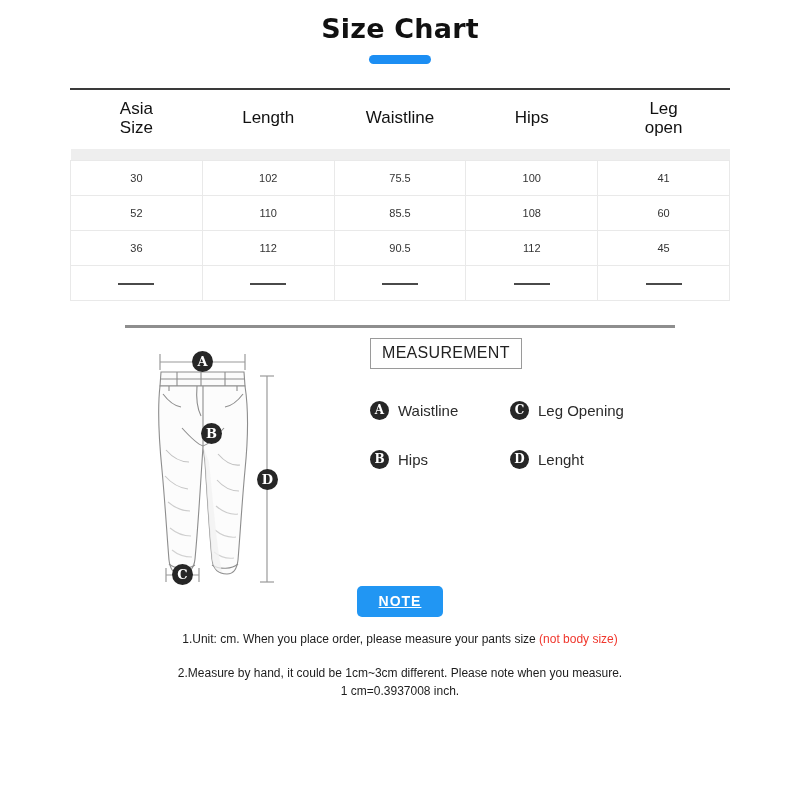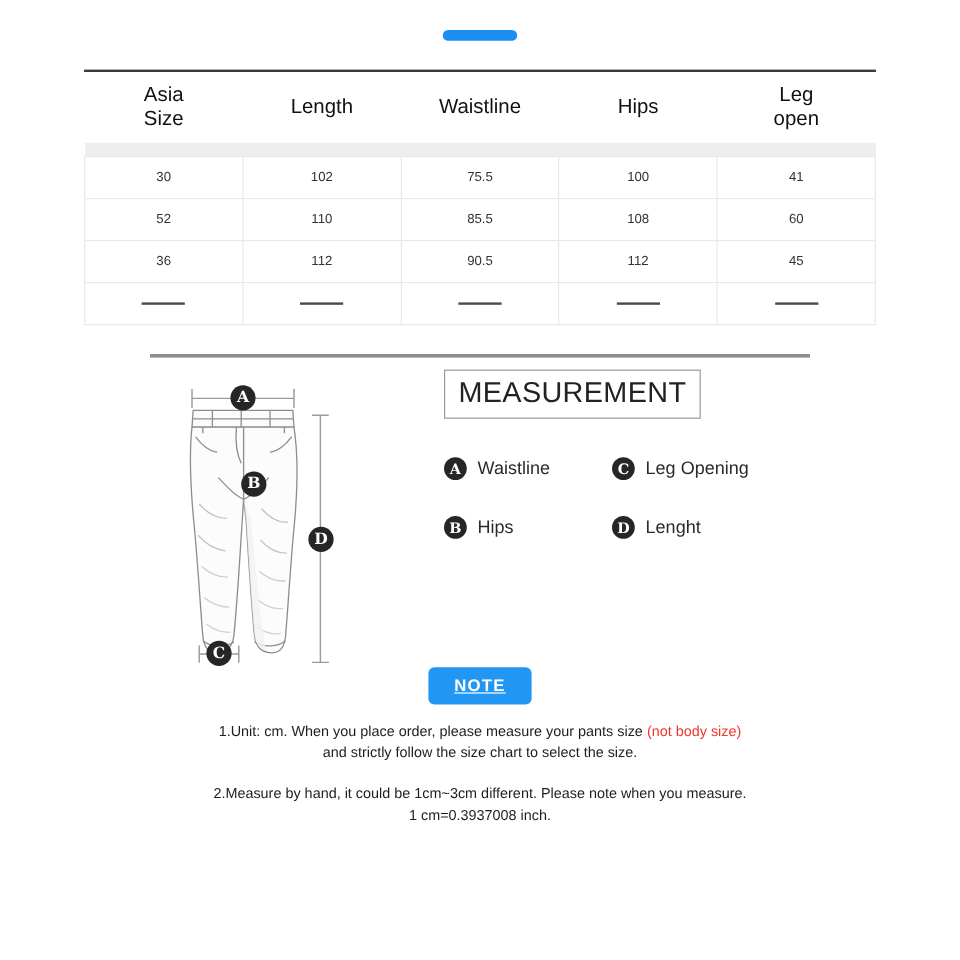--- a/index.html
+++ b/index.html
@@ -136,21 +136,21 @@
   .measure-panel {
     position: absolute;
     left: 245px;
     top: 10px;
     width: 300px;
   }
   .measure-title-box {
     display: inline-block;
     border: 1px solid #9a9a9a;
     padding: 5px 11px 6px 11px;
-    font-size: 24px;
+    font-size: 16px;
     color: #222222;
     letter-spacing: 0.3px;
     background: #ffffff;
   }
   .legend-grid {
     margin-top: 32px;
     display: grid;
     grid-template-columns: 140px 1fr;
     row-gap: 30px;
   }
@@ -188,20 +188,21 @@
     line-height: 1.5;
     margin-top: 13px;
   }
   .note-para.second { margin-top: 16px; }
   .note-red { color: #f0362c; }
 </style>
 </head>
 <body>
 
 <div class="title-wrap">
+  <div class="title">Size Chart</div>
   <div class="title-bar"></div>
 </div>
 
 <div class="table-wrap">
   <div class="thead-rule"></div>
   <table class="size-table">
     <thead>
       <tr>
         <th>
           <span>Asia</span><br>
@@ -362,20 +363,19 @@
       </div>
     </div>
   </div>
 </div>
 
 <div class="note-wrap">
   <div class="note-btn">NOTE</div>
 
   <div class="note-para">
     <span>1.Unit: cm. When you place order, please measure your pants size </span><span class="note-red">(not body size)</span><br>
-    <span>and strictly follow the size chart to select the size.</span>
   </div>
 
   <div class="note-para second">
     <span>2.Measure by hand, it could be 1cm~3cm different. Please note when you measure.</span><br>
     <span>1 cm=0.3937008 inch.</span>
   </div>
 </div>
 
 </body></html>

